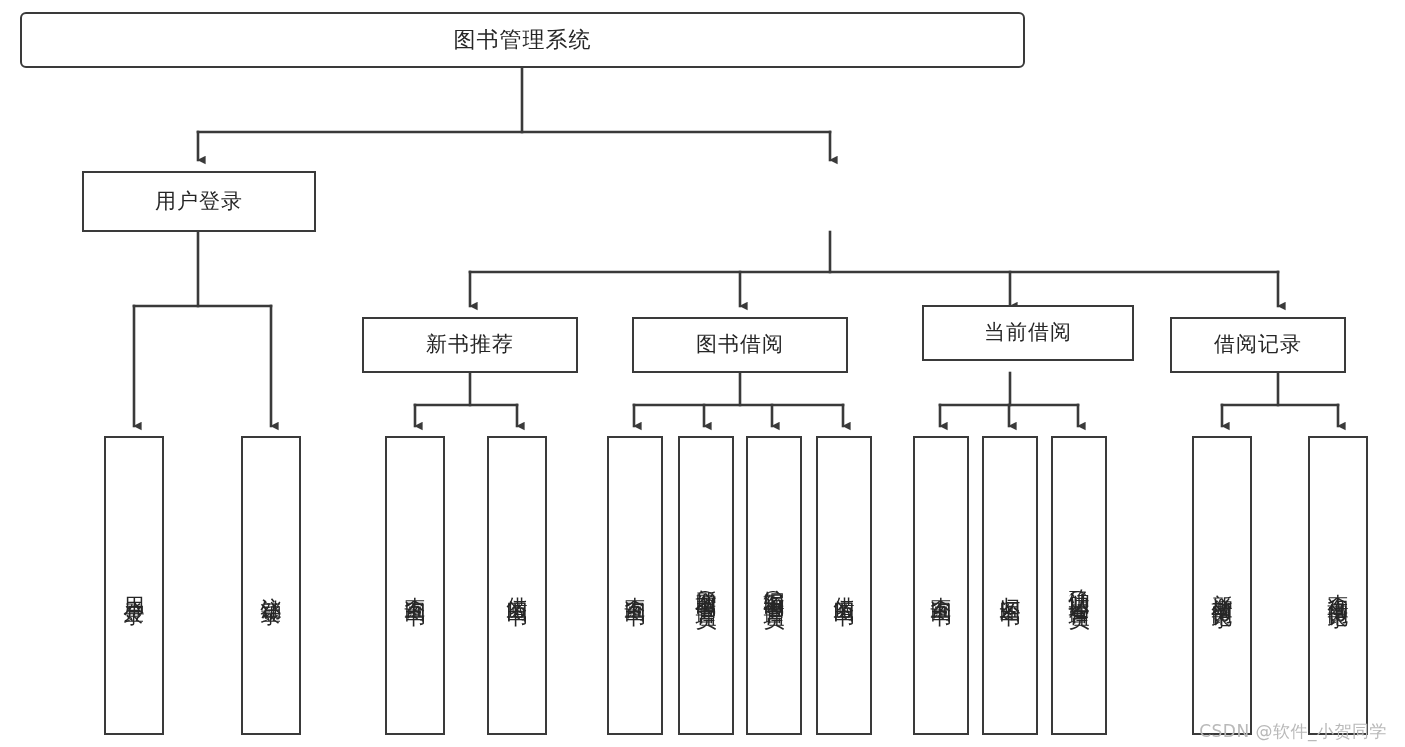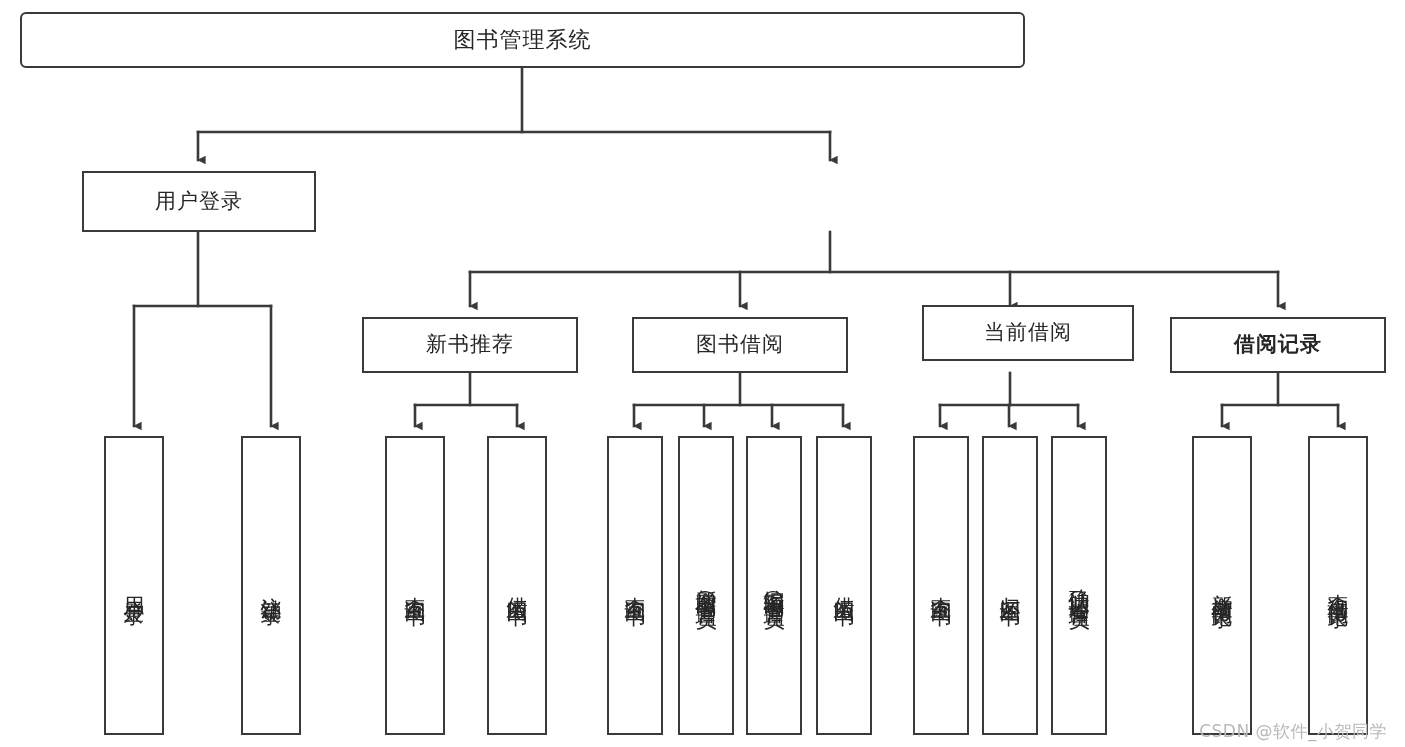--- a/index.html
+++ b/index.html
@@ -138,21 +138,21 @@
   </div>
 
   <div class="node horiz" style="left:632px; top:317px; width:216px; height:56px;">
     <span>图书借阅</span>
   </div>
 
   <div class="node horiz" style="left:902px; top:305px; width:212px; height:56px;margin-left:20px;">
     <span>当前借阅</span>
   </div>
 
-  <div class="node horiz" style="left:1170px; top:317px; width:216px; height:56px;font-weight:bold;">
+  <div class="node horiz" style="left:1170px; top:317px; width:176px; height:56px;">
     <span>借阅记录</span>
   </div>
 
   <div class="node vert" style="left:104px; top:436px; width:60px; height:299px;">
     <span class="vlabel">用户登录</span>
   </div>
 
   <div class="node vert" style="left:241px; top:436px; width:60px; height:299px;">
     <span class="vlabel">注销登录</span>
   </div>

